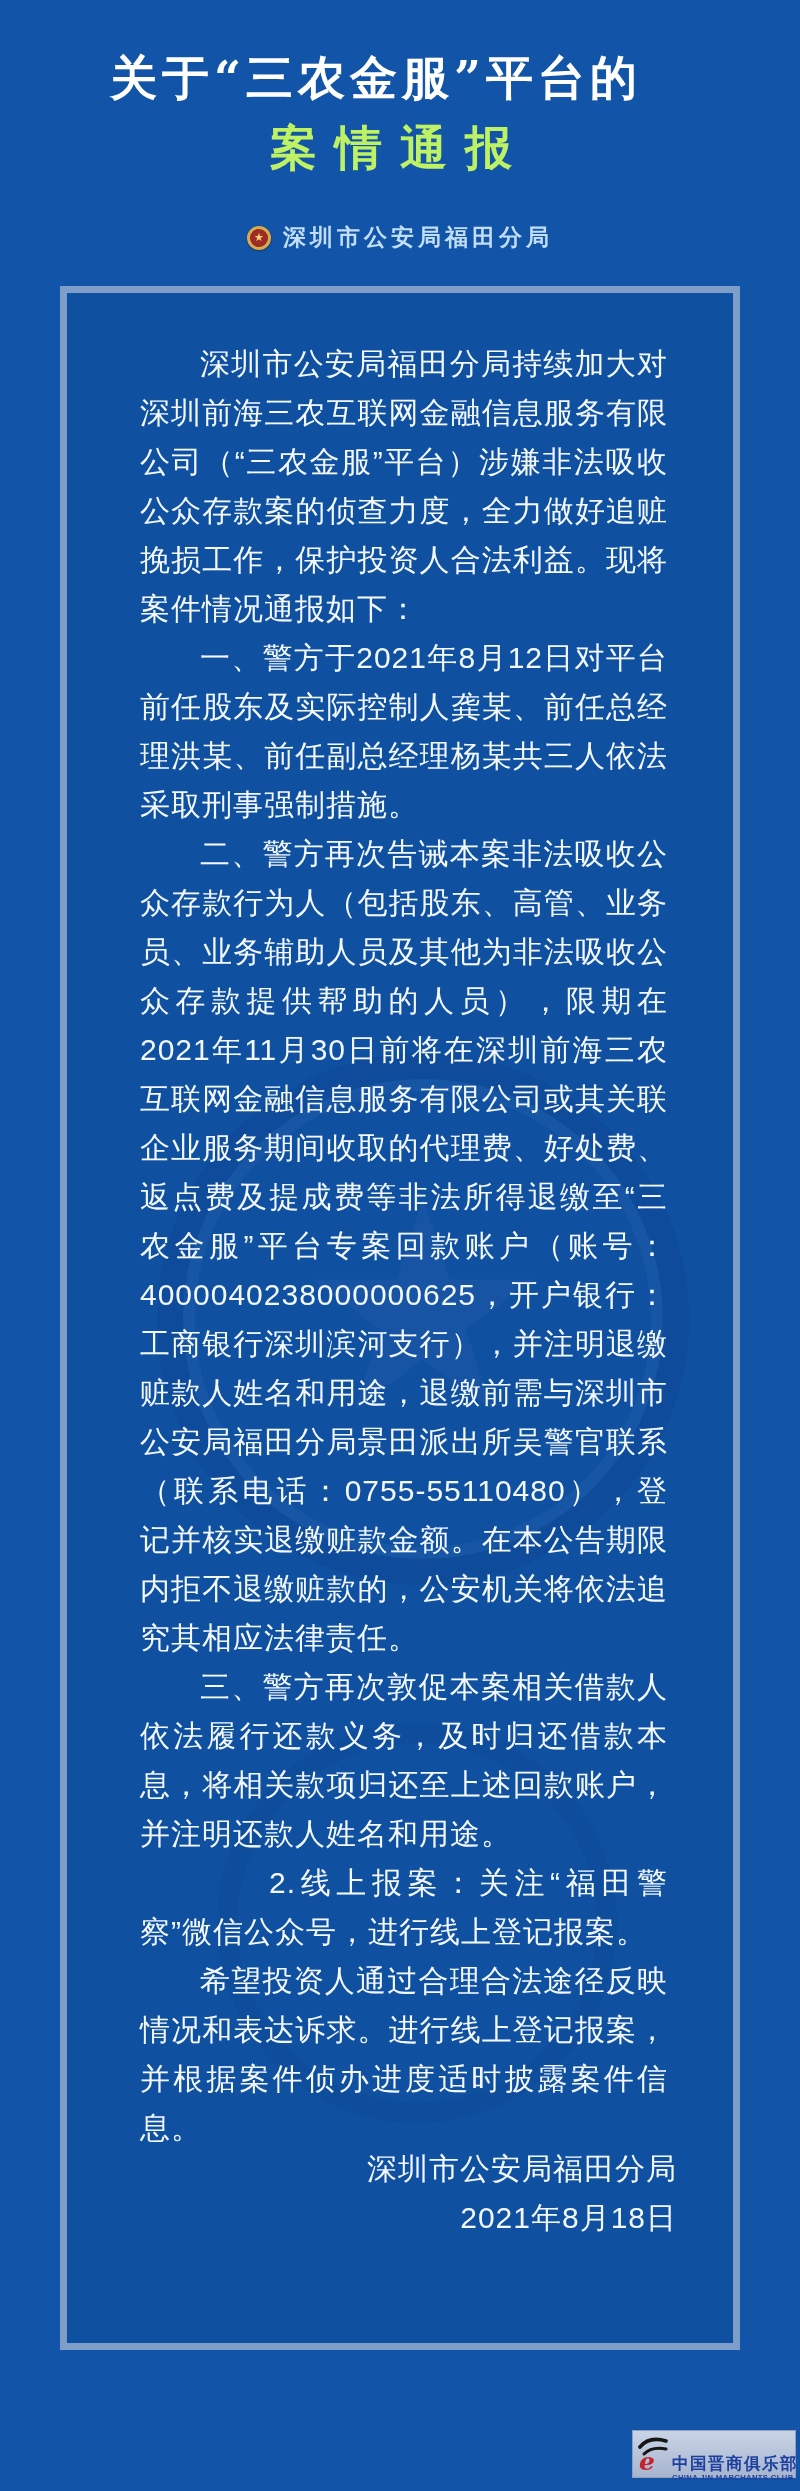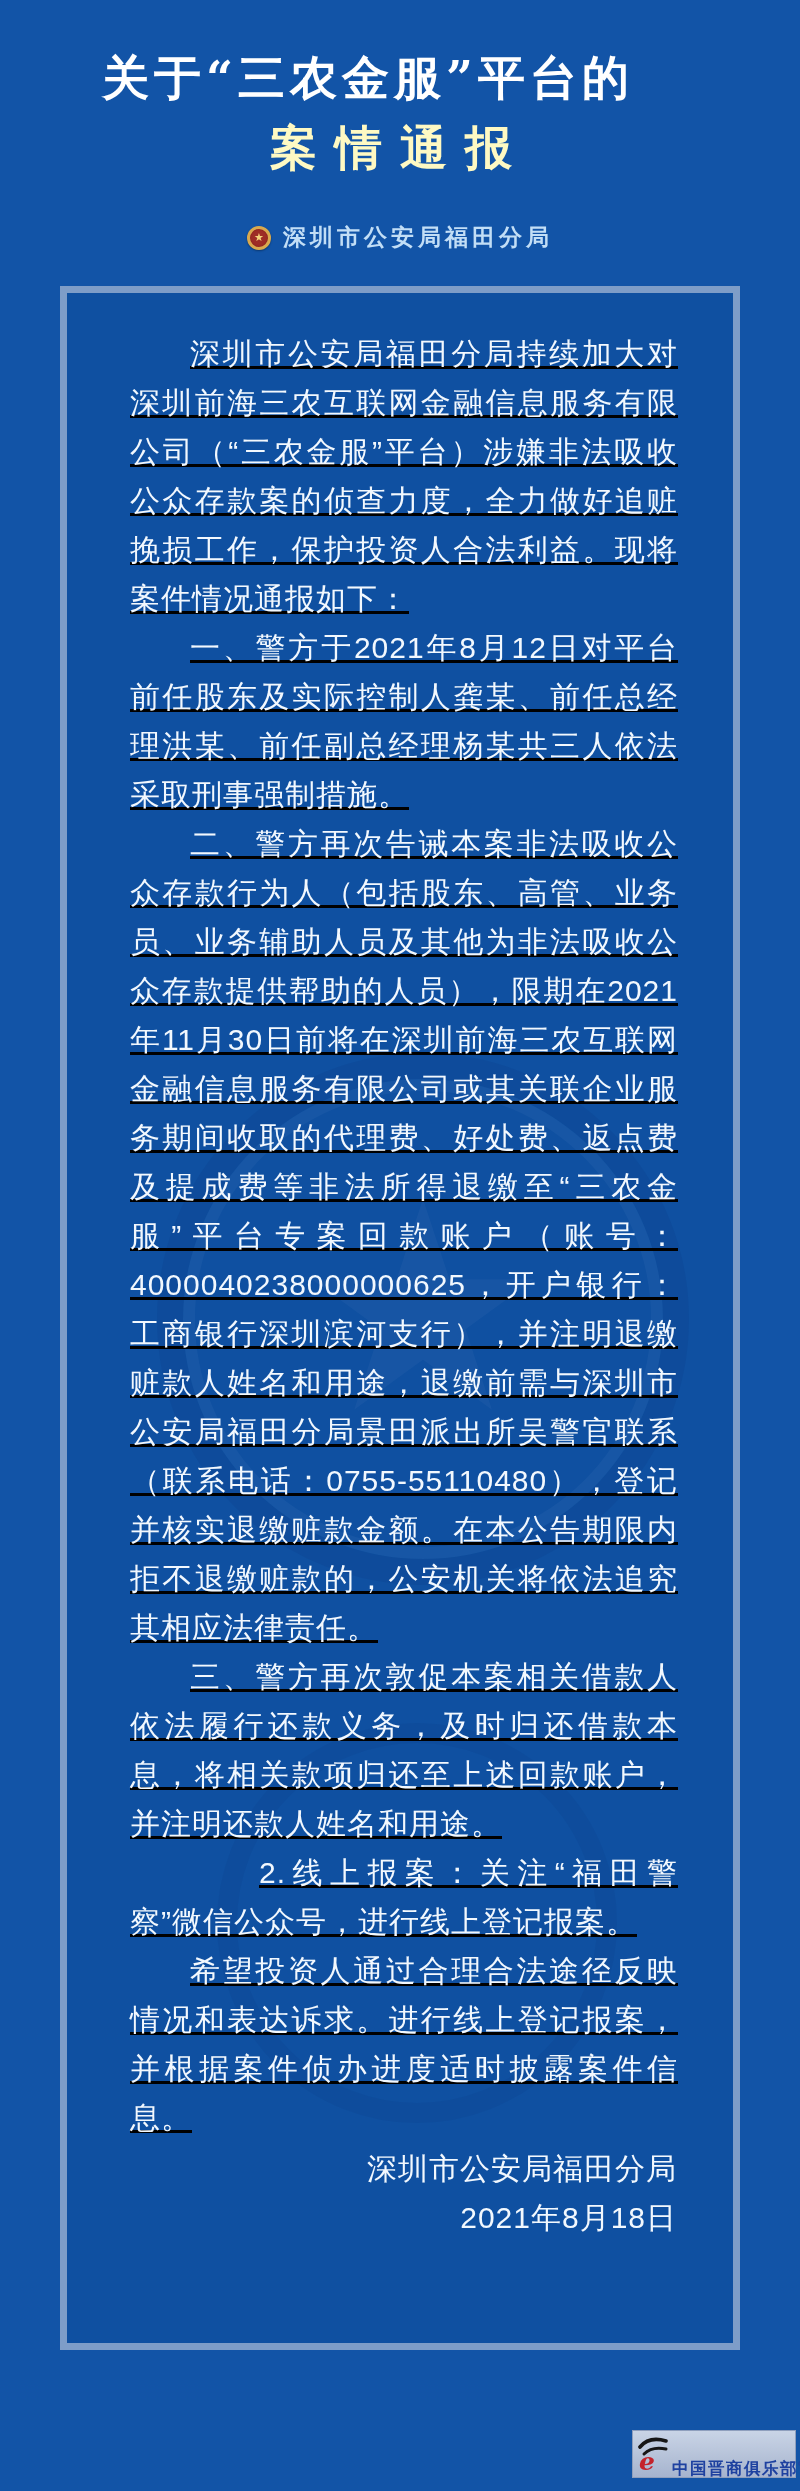--- a/index.html
+++ b/index.html
@@ -7,31 +7,31 @@
     position:relative;
     width:800px;height:2491px;
     margin:0 auto;
     background:#1254a7;
     overflow:hidden;
     font-family:"Liberation Sans", sans-serif;
     -webkit-font-smoothing:antialiased;
   }
   
   .title-line1{
-    position:absolute;top:48px;left:8px;width:720px;
+    position:absolute;top:48px;left:16px;width:720px;
     margin:0;text-align:center;
     font-family:"DejaVu Serif", serif;
     font-size:47px;font-weight:bold;color:#ffffff;
     letter-spacing:5px;line-height:60px;
   }
   .title-line2{
     position:absolute;top:118px;left:0;width:800px;
     margin:0;text-align:center;
     font-family:"DejaVu Serif", serif;
-    font-size:47px;font-weight:bold;color:#fef9c3;
+    font-size:47px;font-weight:bold;color:#bef264;
     letter-spacing:18px;line-height:60px;
   }
   
   .agency{
     position:absolute;top:222px;left:0;width:800px;
     display:flex;align-items:center;justify-content:center;gap:12px;
   }
   .police-badge{
     position:relative;width:24px;height:24px;border-radius:50%;
     background:#9e2d26;
@@ -67,21 +67,21 @@
   }
   .wm1::after{
     content:"★";position:absolute;left:50%;top:50%;
     transform:translate(-50%,-54%);
     font-size:290px;color:rgba(220,235,255,.04);line-height:1;
   }
   .wm2{
     left:150px;top:1430px;width:360px;height:360px;
     border:20px solid rgba(8,38,105,.08);
   }
-  .paras{position:relative;margin:2px;text-decoration:underline;}
+  .paras{position:relative;margin:12px;}
   .para{
     margin:0;
     font-size:30px;line-height:49px;
     color:#f2f8fe;
     text-align:justify;
     letter-spacing:1px;
   }
   .para.normal{text-indent:2em;}
   .para.item-deep{text-indent:4.3em;}
   .para.item{text-indent:2.7em;}
@@ -94,21 +94,21 @@
   
   .footer-logo{
     position:absolute;left:632px;top:2430px;
     width:164px;height:48px;box-sizing:border-box;
     background:linear-gradient(#c9d4e6,#a6b4ce);
     border:1px solid #8f9fbd;
     display:flex;align-items:center;gap:4px;
     padding:2px 4px 2px 5px;
   }
   .club-mark{flex:0 0 auto;display:block;}
-  .club-text{display:flex;flex-direction:row;line-height:1.15;min-width:0;margin-top:30px;}
+  .club-text{display:flex;flex-direction:column;line-height:1.15;min-width:0;margin-top:30px;}
   .club-cn{
     font-family:"DejaVu Serif", serif;
     font-size:16.5px;color:#1e41a0;font-weight:bold;
     letter-spacing:1.5px;white-space:nowrap;
   }
   .club-en{
     font-size:7.6px;color:#1e41a0;font-weight:bold;
     letter-spacing:.4px;white-space:nowrap;text-align:center;
   }
 </style>

